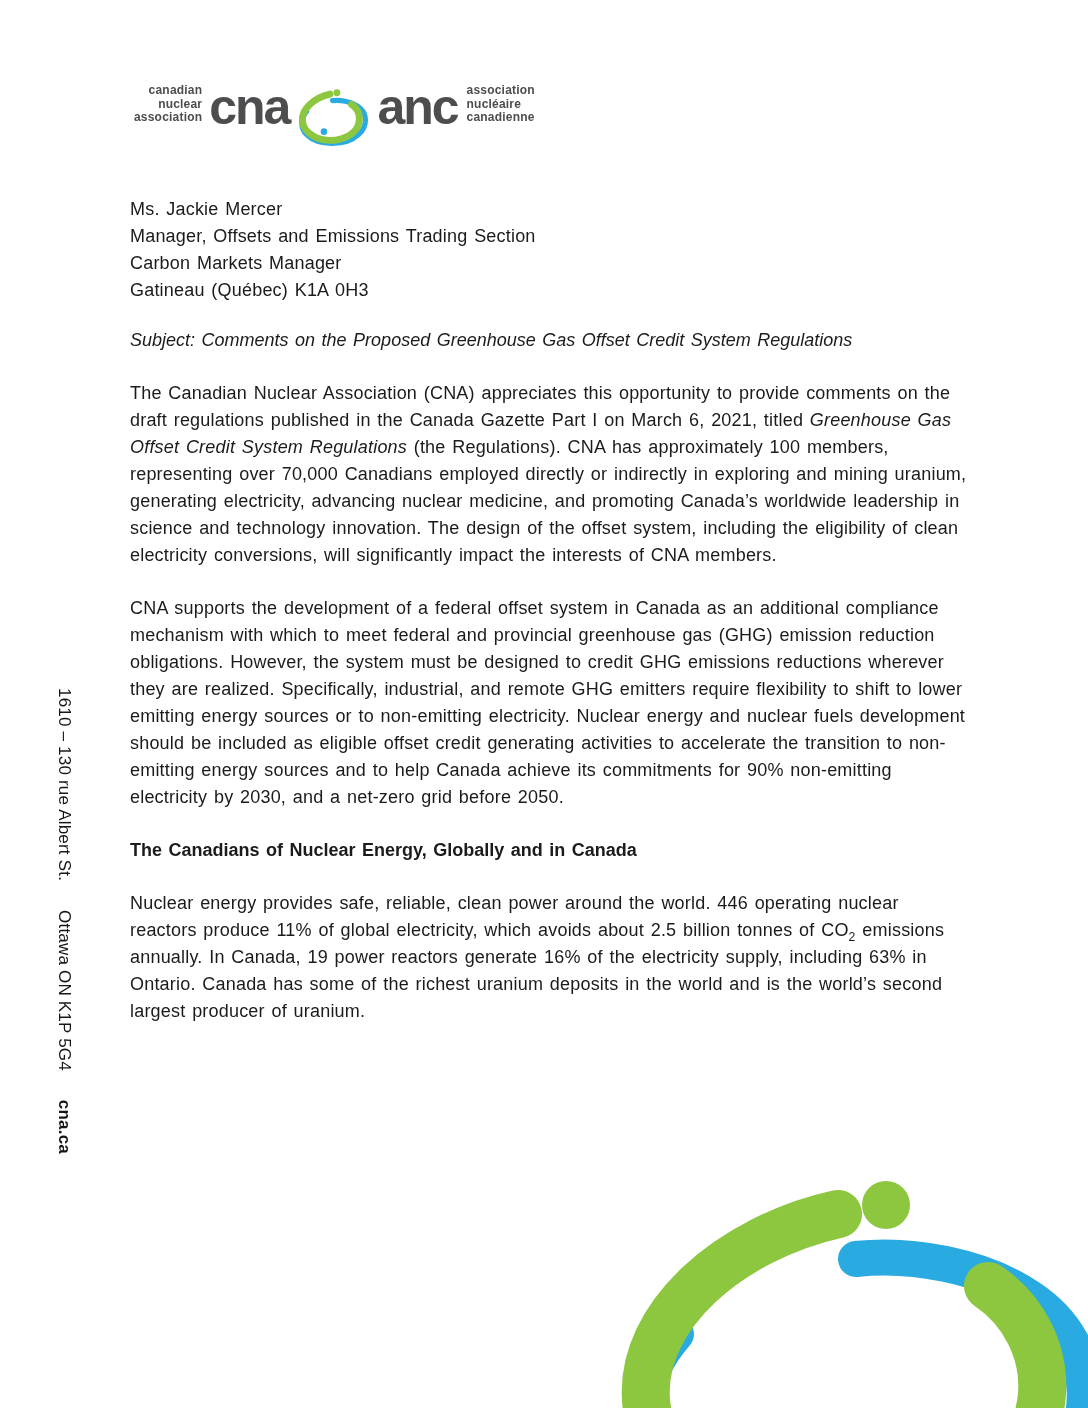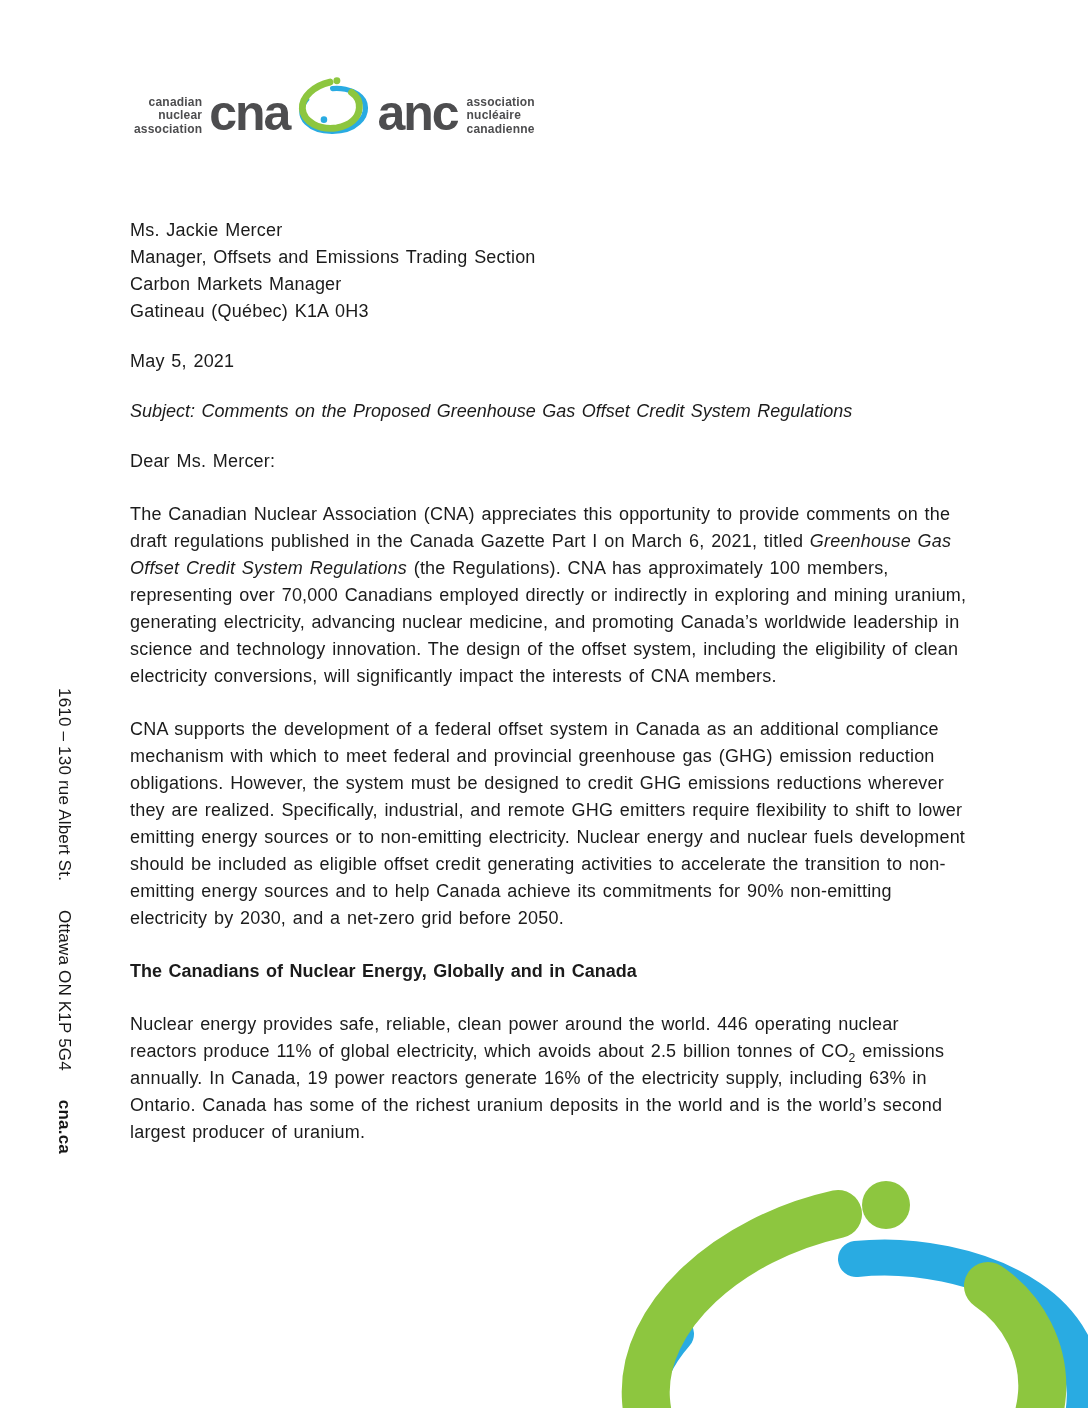--- a/index.html
+++ b/index.html
@@ -7,40 +7,40 @@
   }
   *{box-sizing:border-box; margin:0; padding:0;}
   html,body{background:#fff;}
   body{
     width:1088px; height:1408px; position:relative; overflow:hidden;
     font-family:"Liberation Sans", sans-serif; color:var(--body);
   }
   .page{position:absolute; inset:0; overflow:hidden; background:#fff;}
 
   
-  .logo{position:absolute; left:134px; top:72px; display:flex; align-items:flex-end; color:var(--gray);}
+  .logo{position:absolute; left:134px; top:84px; display:flex; align-items:flex-start; color:var(--gray);}
   .logo-small{font-size:12px; line-height:13.5px; font-weight:700; letter-spacing:.2px;}
   .logo-small.left{text-align:right; margin-right:7px;}
   .logo-small.right{text-align:left; margin-left:9px;}
   .logo-word{font-size:50px; font-weight:700; letter-spacing:-2px; line-height:46px;}
   .logo-icon{width:82px; height:64px; margin:0 3px; position:relative; top:4px;}
   .logo-icon svg{width:100%; height:100%; overflow:visible;}
 
   
   .sidebar{
     position:absolute; left:74px; top:688px; white-space:nowrap;
     transform:rotate(90deg); transform-origin:0 0;
     font-size:17px; letter-spacing:.2px; color:#161616;
   }
   .sidebar .seg{margin-right:24px;}
   .sidebar .site{font-weight:700; margin-right:0;}
 
   
   .content{
-    position:absolute; left:130px; top:217px; width:840px; z-index:2;
+    position:absolute; left:130px; top:196px; width:840px; z-index:2;
     font-size:18px; line-height:27px; letter-spacing:.2px; word-spacing:1.5px;
   }
   .block{margin-top:23px;}
   .block:first-child{margin-top:0;}
   .para{margin-top:26px;}
   .subject{font-weight:400; font-style:italic; letter-spacing:0;}
   .heading{font-weight:700; font-size:18px; margin-top:26px; letter-spacing:0;}
   a.email{color:var(--link); text-decoration:underline;}
   em{font-style:italic;}
   sub{font-size:68%; line-height:0;}
@@ -98,25 +98,23 @@
 
   <main class="content">
     <div class="block">
       <div>Ms. Jackie Mercer</div>
       <div>Manager, Offsets and Emissions Trading Section</div>
       <div>Carbon Markets Manager</div>
       <div>Gatineau (Québec) K1A 0H3</div>
     </div>
 
 
-    <div class="block">May 5, 2021</div>
 
     <div class="block subject">Subject: Comments on the Proposed Greenhouse Gas Offset Credit System Regulations</div>
 
-    <div class="block">Dear Ms. Mercer:</div>
 
     <p class="para"><span>The Canadian Nuclear Association (CNA) appreciates this opportunity to provide comments on the draft regulations published in the Canada Gazette Part I on March 6, 2021, titled </span><em>Greenhouse Gas Offset Credit System Regulations</em><span> (the Regulations). CNA has approximately 100 members, representing over 70,000 Canadians employed directly or indirectly in exploring and mining uranium, generating electricity, advancing nuclear medicine, and promoting Canada’s worldwide leadership in science and technology innovation. The design of the offset system, including the eligibility of clean electricity conversions, will significantly impact the interests of CNA members.</span></p>
 
     <p class="para"><span>CNA supports the development of a federal offset system in Canada as an additional compliance mechanism with which to meet federal and provincial greenhouse gas (GHG) emission reduction obligations. However, the system must be designed to credit GHG emissions reductions wherever they are realized. Specifically, industrial, and remote GHG emitters require flexibility to shift to lower emitting energy sources or to non-emitting electricity. Nuclear energy and nuclear fuels development should be included as eligible offset credit generating activities to accelerate the transition to non-emitting energy sources and to help Canada achieve its commitments for 90% non-emitting electricity by 2030, and a net-zero grid before 2050.</span></p>
 
     <h2 class="heading">The Canadians of Nuclear Energy, Globally and in Canada</h2>
 
     <p class="para"><span>Nuclear energy provides safe, reliable, clean power around the world. 446 operating nuclear reactors produce 11% of global electricity, which avoids about 2.5 billion tonnes of CO</span><sub>2</sub><span> emissions annually. In Canada, 19 power reactors generate 16% of the electricity supply, including 63% in Ontario. Canada has some of the richest uranium deposits in the world and is the world’s second largest producer of uranium.</span></p>
   </main>
 </div>

